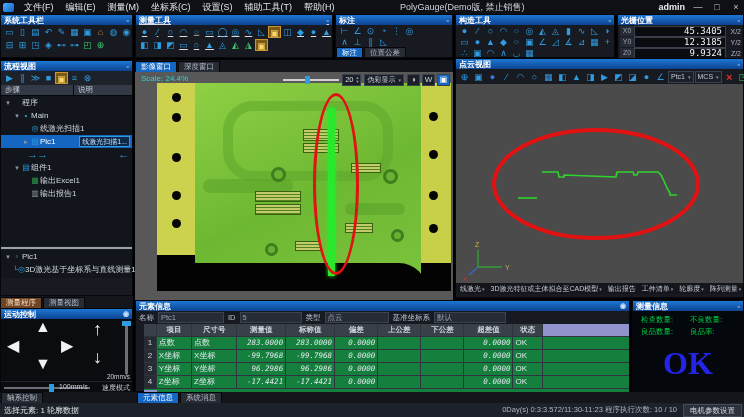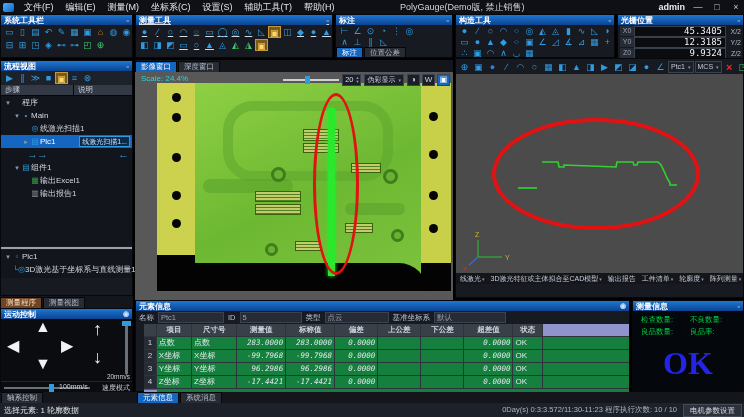--- a/index.html
+++ b/index.html
@@ -488,20 +488,24 @@
     </div>
     <div id="img-icons" style="display:flex;gap:2px;">
         <span class="sicon">◑</span>
         <span class="sicon">W</span>
         <span class="sicon blue">▣</span>
       </div>
   </div>
 </div>
 
 <div class="panel" style="left:455px;top:58px;width:289px;height:240px;">
+  <div class="ptitle">
+      <span>点云视图</span>
+      <span class="dock">▫</span>
+    </div>
   <div id="pc-toolbar">
       <span class="ticon">⊕</span>
       <span class="ticon">▣</span>
       <span class="ticon" style="color: rgb(58, 122, 224);">●</span>
       <span class="ticon">∕</span>
       <span class="ticon">◠</span>
       <span class="ticon">○</span>
       <span class="ticon">▦</span>
       <span class="ticon">◧</span>
       <span class="ticon">▲</span>

